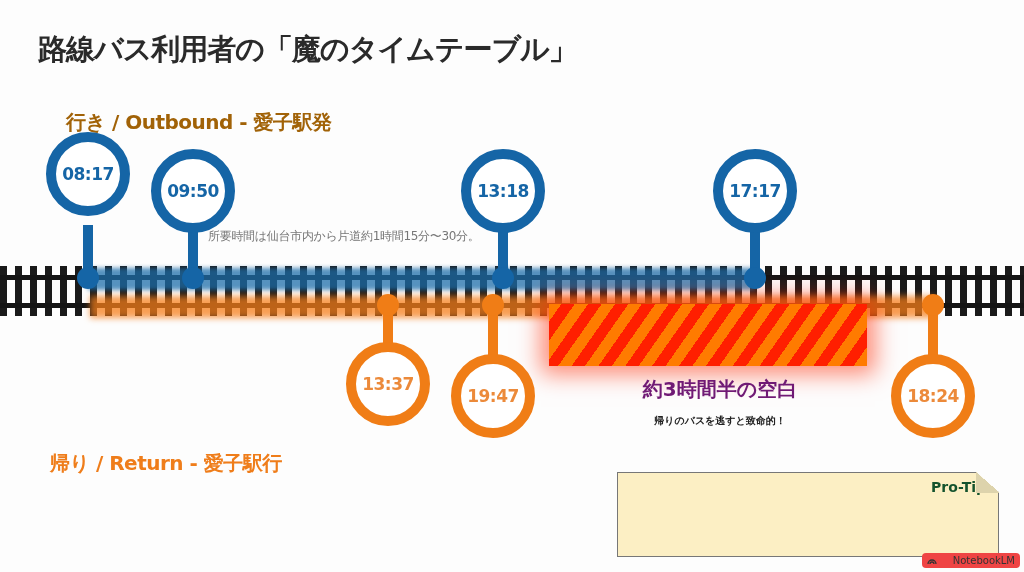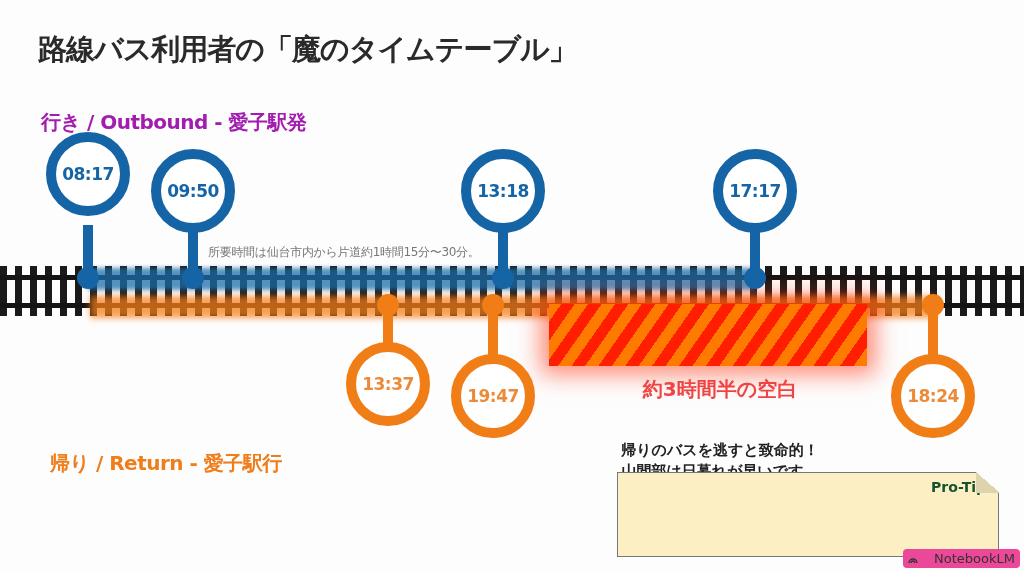--- a/index.html
+++ b/index.html
@@ -8,29 +8,29 @@
     background:#fdfdfd;
     font-family:"DejaVu Sans", "Liberation Sans", sans-serif;
   }
   .title {
     position:absolute; left:38px; top:30px;
     font-size:29px; font-weight:bold; color:#2a2a2a; letter-spacing:-1px;
     white-space:nowrap;
     text-align:center;
   }
   .label-out {
-    position:absolute; left:41px; top:109px;
-    font-size:20px; font-weight:bold; color:#a21caf; letter-spacing:-0.5px; white-space:nowrap;
+    position:absolute; left:66px; top:109px;
+    font-size:20px; font-weight:bold; color:#a16207; letter-spacing:-0.5px; white-space:nowrap;
   }
   .label-ret {
     position:absolute; left:50px; top:450px;
     font-size:20px; font-weight:bold; color:#ef7d1a; letter-spacing:-0.5px; white-space:nowrap;
   }
   .note-travel {
-    position:absolute; left:208px; top:244px;
+    position:absolute; left:208px; top:228px;
     font-size:12px; color:#777; white-space:nowrap; letter-spacing:-0.3px;
   }
   
   .track {
     position:absolute; left:0; top:266px; width:1024px; height:50px;
     background:repeating-linear-gradient(90deg, #1a1a1a 0 7px, transparent 7px 15px);
   }
   .rail { position:absolute; left:0; width:1024px; height:5px; background:#141414; }
   .band-blue {
     position:absolute; left:88px; width:667px; top:268px; height:22px;
@@ -55,42 +55,42 @@
   }
   .m-stem { position:absolute; width:10px; left:-5px; }
   .m-dot { position:absolute; width:22px; height:22px; border-radius:50%; left:-11px; }
   .blue .m-circle { border-color:#1565a6; color:#1565a6; }
   .blue .m-stem, .blue .m-dot { background:#1565a6; }
   .orange .m-circle { border-color:#f07d16; color:#ec8a3a; }
   .orange .m-stem, .orange .m-dot { background:#f07d16; }
 
   .gap-title {
     position:absolute; left:620px; top:376px; width:200px; text-align:center;
-    font-size:20px; font-weight:bold; color:#ef4444; white-space:nowrap;
+    font-size:20px; font-weight:bold; color:#701a75; white-space:nowrap;
   }
   .gap-desc {
     position:absolute; left:590px; top:410px; width:260px; text-align:center;
-    font-size:15px; font-weight:bold; color:#222; line-height:21px; white-space:nowrap;margin-top:30px;
+    font-size:10px; font-weight:bold; color:#222; line-height:21px; white-space:nowrap;
   }
   .tip {
     position:absolute; left:617px; top:472px; width:382px; height:85px;
     background:#fcefc4; border:1px solid #777;
     box-shadow:2px 3px 3px rgba(0,0,0,0.35);
     clip-path:polygon(0 0, 94% 0, 100% 24%, 100% 100%, 0 100%);
     box-sizing:border-box; padding:6px 12px;
   }
   .tip-fold {
     position:absolute; left:976px; top:472px; width:24px; height:21px;
     background:linear-gradient(to bottom left, transparent 50%, #ddd3ac 50%);
   }
   .tip-head { font-size:14px; font-weight:bold; color:#14532d;text-align:right; }
   .tip-body { font-size:14px; color:#222; line-height:21px; white-space:nowrap; }
   .badge {
     position:absolute; right:4px; bottom:4px;
-    font-size:13px; color:#333; background:#ec4899; border-radius:4px; padding:2px 5px;
+    font-size:10px; color:#333; background:#ef4444; border-radius:4px; padding:2px 5px;
     display:flex; align-items:center; gap:16px;
   }
 </style>
 </head>
 <body>
 
 <div class="title">路線バス利用者の「魔のタイムテーブル」</div>
 <div class="label-out">行き / Outbound - 愛子駅発</div>
 
 <div class="track"></div>
@@ -135,21 +135,20 @@
 </div>
 <div class="marker orange" style="left:933px;top:0">
   <div class="m-stem" style="top:305px;height:52px"></div>
   <div class="m-dot" style="top:294px"></div>
   <div class="m-circle" style="left:-42px;top:354px">18:24</div>
 </div>
 
 <div class="gap-title">約3時間半の空白</div>
 <div class="gap-desc">
   <div>帰りのバスを逃すと致命的！</div>
-  <div>山間部は日暮れが早いです。</div>
 </div>
 
 <div class="label-ret">帰り / Return - 愛子駅行</div>
 
 <div class="tip">
   <div class="tip-head">Pro-Tip</div>
 </div>
 <div class="tip-fold"></div>
 
 <div class="badge">

